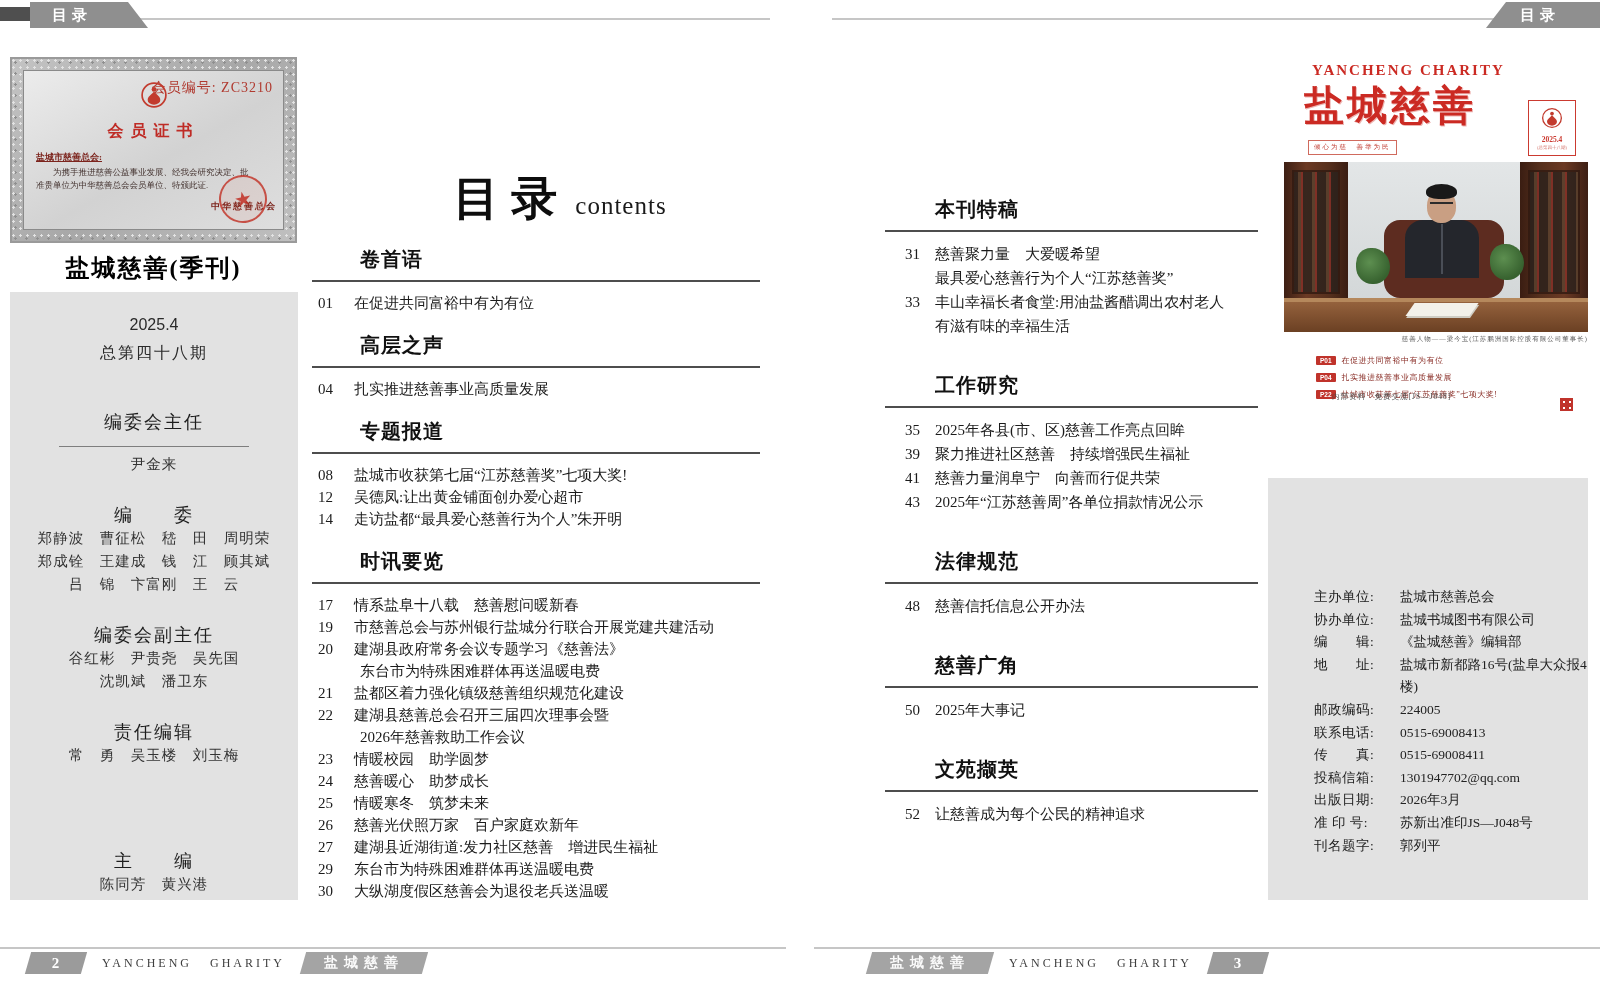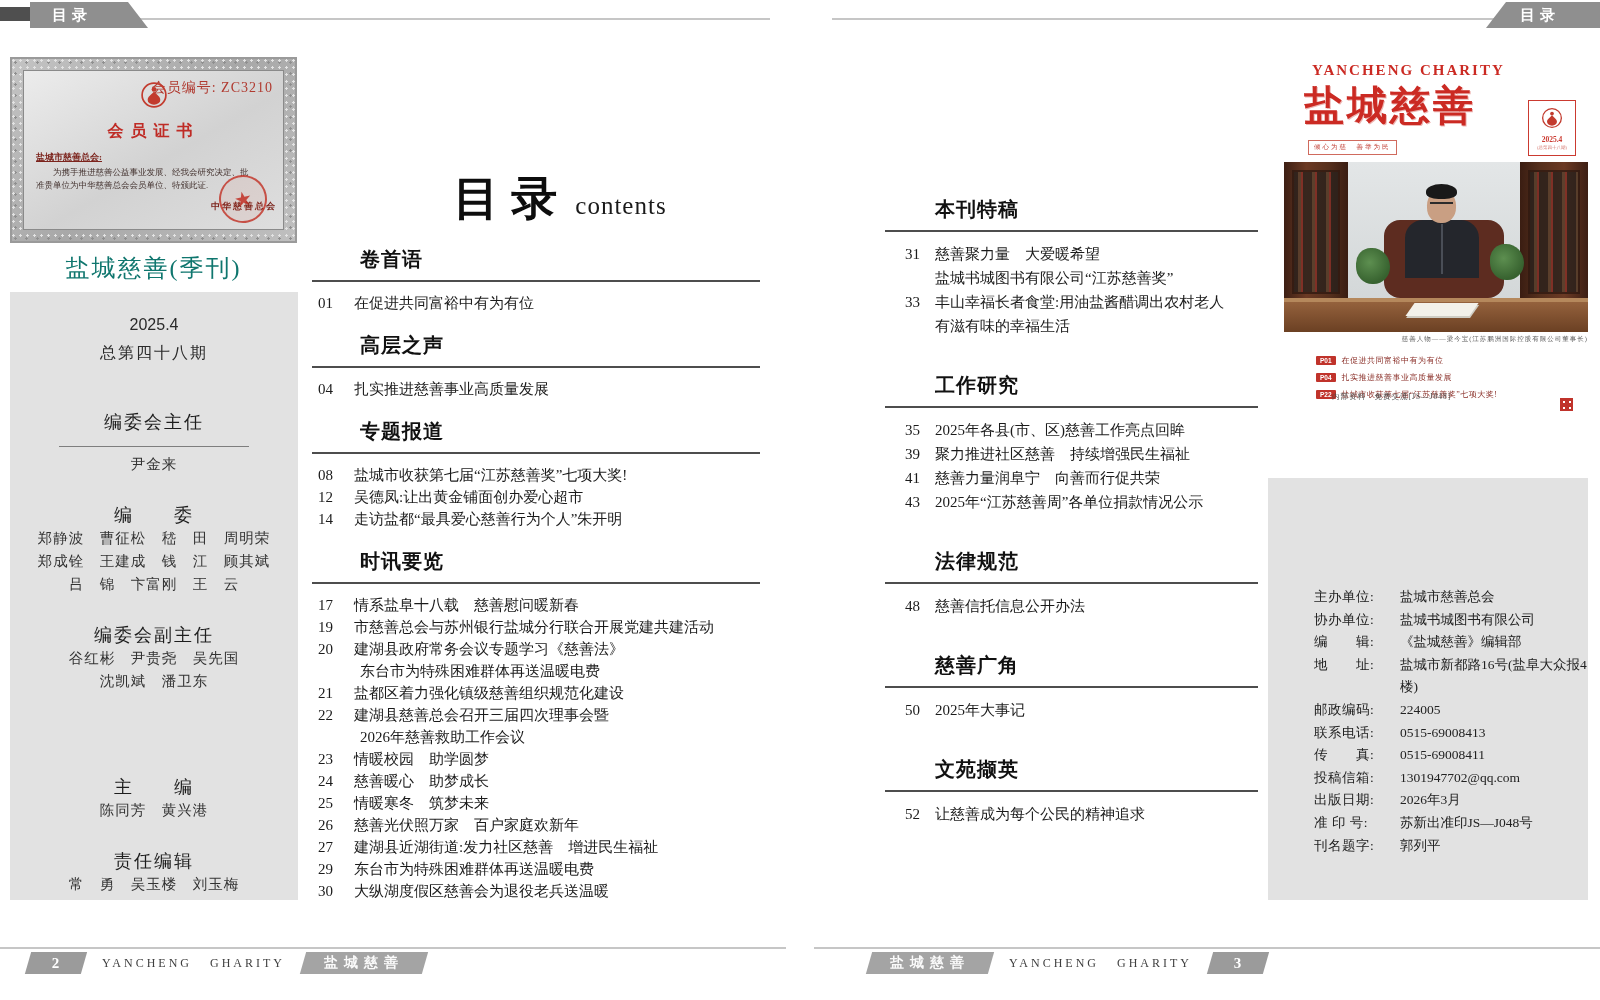--- a/index.html
+++ b/index.html
@@ -27,21 +27,21 @@
   .cert-logo{position:absolute;left:50%;top:10px;transform:translateX(-50%);}
   .cert-title{margin-top:44px;text-align:center;color:#bf2b25;font-weight:bold;font-size:16px;letter-spacing:7px;}
   .cert-addr{margin-top:9px;font-size:9px;font-weight:bold;color:#7c241d;text-decoration:underline;}
   .cert-body{margin-top:2px;font-size:8.5px;line-height:1.55;color:#43322f;text-indent:2em;width:92%;}
   .cert-seal{position:absolute;right:16px;bottom:6px;width:44px;height:44px;border:2px solid rgba(193,47,36,.8);
     border-radius:50%;display:flex;align-items:center;justify-content:center;color:rgba(193,47,36,.85);
     font-size:20px;transform:rotate(-12deg);background:rgba(220,80,60,.07);}
   .cert-sealorg{position:absolute;right:6px;bottom:16px;font-size:9px;color:#7c241d;font-weight:bold;letter-spacing:2px;}
 
   .journal-title{position:absolute;left:10px;top:252px;width:287px;text-align:center;
-    font-size:24px;font-weight:normal;color:#0f766e;letter-spacing:2px;}
+    font-size:24px;font-weight:bold;color:#000000;letter-spacing:2px;}
 
   
   .mastbox{position:absolute;left:10px;top:292px;width:288px;height:608px;background:#e2e2e2;text-align:center;box-sizing:border-box;padding-top:24px;}
   .issue-date{font-family:"Liberation Sans","DejaVu Sans",sans-serif;font-size:16px;color:#2a2a2a;}
   .issue-no{font-family:"Liberation Sans","DejaVu Sans",sans-serif;font-size:16px;color:#2a2a2a;margin-top:9px;letter-spacing:2px;}
   .mast-title{font-family:"Liberation Sans","DejaVu Sans",sans-serif;font-weight:normal;font-size:18px;color:#1d1d1d;letter-spacing:2px;}
   .mast-underline{width:190px;height:1px;background:#7e7e7e;margin:12px auto 6px auto;}
   .mast-names{font-size:14.5px;color:#333;line-height:23px;letter-spacing:1px;}
   .mast-group{margin-top:27px;}
   .mast-group.g0{margin-top:46px;}
@@ -183,28 +183,28 @@
           <div class="mast-title">编　　委</div>
           <div class="mast-names">郑静波　曹征松　嵇　田　周明荣</div>
           <div class="mast-names">郑成铨　王建成　钱　江　顾其斌</div>
           <div class="mast-names">吕　锦　卞富刚　王　云</div>
         </div>
         <div class="mast-group g1">
           <div class="mast-title">编委会副主任</div>
           <div class="mast-names">谷红彬　尹贵尧　吴先国</div>
           <div class="mast-names">沈凯斌　潘卫东</div>
         </div>
+        <div class="mast-group g4">
+          <div class="mast-title">责任编辑</div>
+          <div class="mast-names">常　勇　吴玉楼　刘玉梅</div>
+        </div>
         <div class="mast-group g3">
           <div class="mast-title">主　　编</div>
           <div class="mast-names">陈同芳　黄兴港</div>
         </div>
-        <div class="mast-group g4">
-          <div class="mast-title">责任编辑</div>
-          <div class="mast-names">常　勇　吴玉楼　刘玉梅</div>
-        </div>
       </div>
   </div>
 
   <div class="toc-title">
     <span class="toc-title-cn">目录</span>
     <span class="toc-title-en">contents</span>
   </div>
 
   <div id="toc-left" class="toc-col">
       <div class="toc-sec">
@@ -295,21 +295,21 @@
       </div>
     </div>
   <div id="toc-right" class="toc-col">
       <div class="toc-sec">
         <div class="sec-title">本刊特稿</div>
         <div class="sec-rule"></div>
         <div class="toc-item">
           <span class="pg">31</span>
           <span class="txt">慈善聚力量　大爱暖希望</span>
         </div>
-        <div class="toc-cont">盐城书城图书有限公司“江苏慈善奖”</div>
+        <div class="toc-cont">最具爱心慈善行为个人“江苏慈善奖”</div>
         <div class="toc-item">
           <span class="pg">33</span>
           <span class="txt">丰山幸福长者食堂:用油盐酱醋调出农村老人</span>
         </div>
         <div class="toc-cont">有滋有味的幸福生活</div>
       </div>
       <div class="toc-sec">
         <div class="sec-title">工作研究</div>
         <div class="sec-rule"></div>
         <div class="toc-item">

